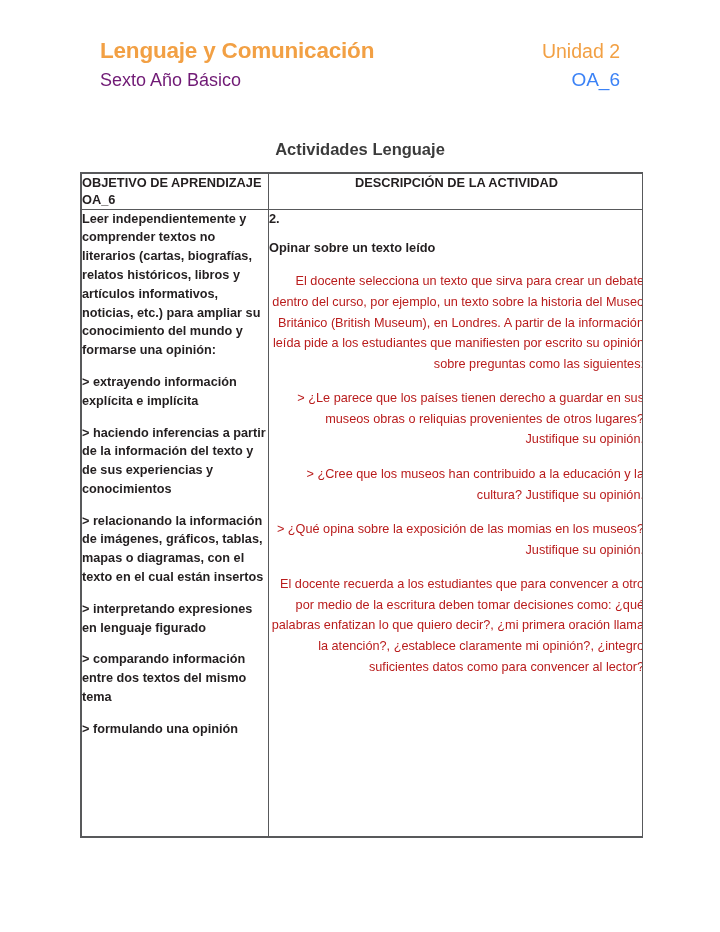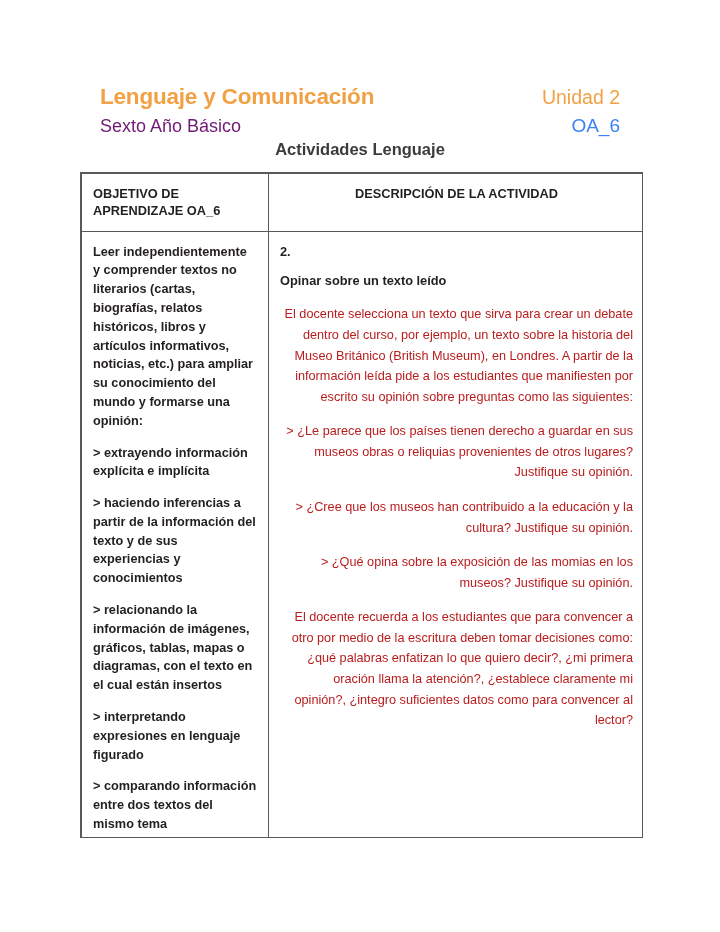--- a/index.html
+++ b/index.html
@@ -26,21 +26,20 @@
     position: absolute;
     left: 100px;
     top: 38px;
     width: 520px;
   }
   .header-row {
     display: flex;
     align-items: baseline;
     justify-content: space-between;
     width: 100%;
-    margin-top: 46px;
   }
   .header-left-title {
     font-size: 22.5px;
     font-weight: bold;
     color: #f2a044;
     letter-spacing: -0.2px;
     line-height: 1.18;
     white-space: nowrap;
   }
   .header-right-title {
@@ -97,21 +96,21 @@
   .activities-table table {
     width: 100%;
     height: 100%;
     border-collapse: collapse;
     table-layout: fixed;
   }
   .activities-table th,
   .activities-table td {
     border: 1px solid #58595b;
     vertical-align: top;
-    padding: 11px;
+    padding: 0;
   }
   col.c-left { width: 187px; }
   col.c-right { width: 376px; }
 
   .th-left {
     padding: 9px 8px 9px 7px;
     font-size: 12.8px;
     font-weight: bold;
     color: #231f20;
     text-align: left;

